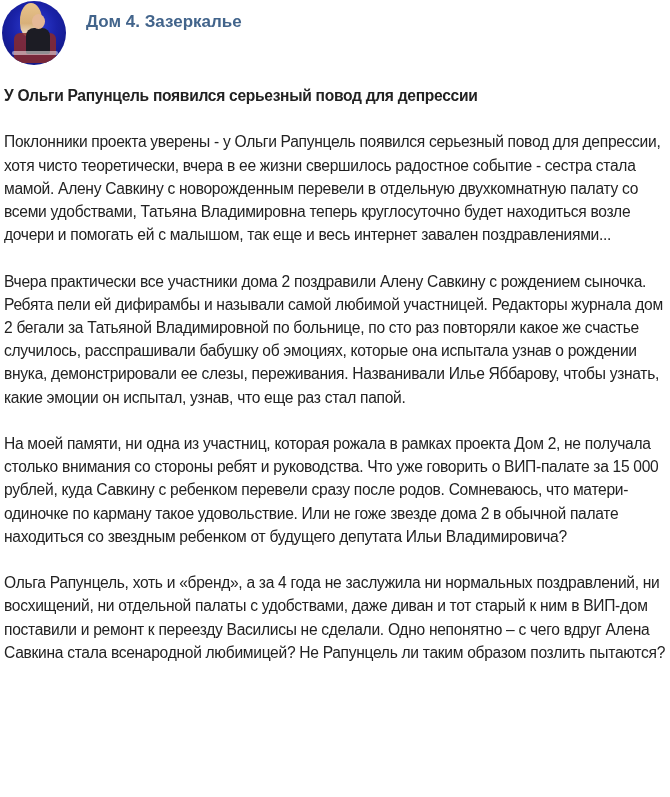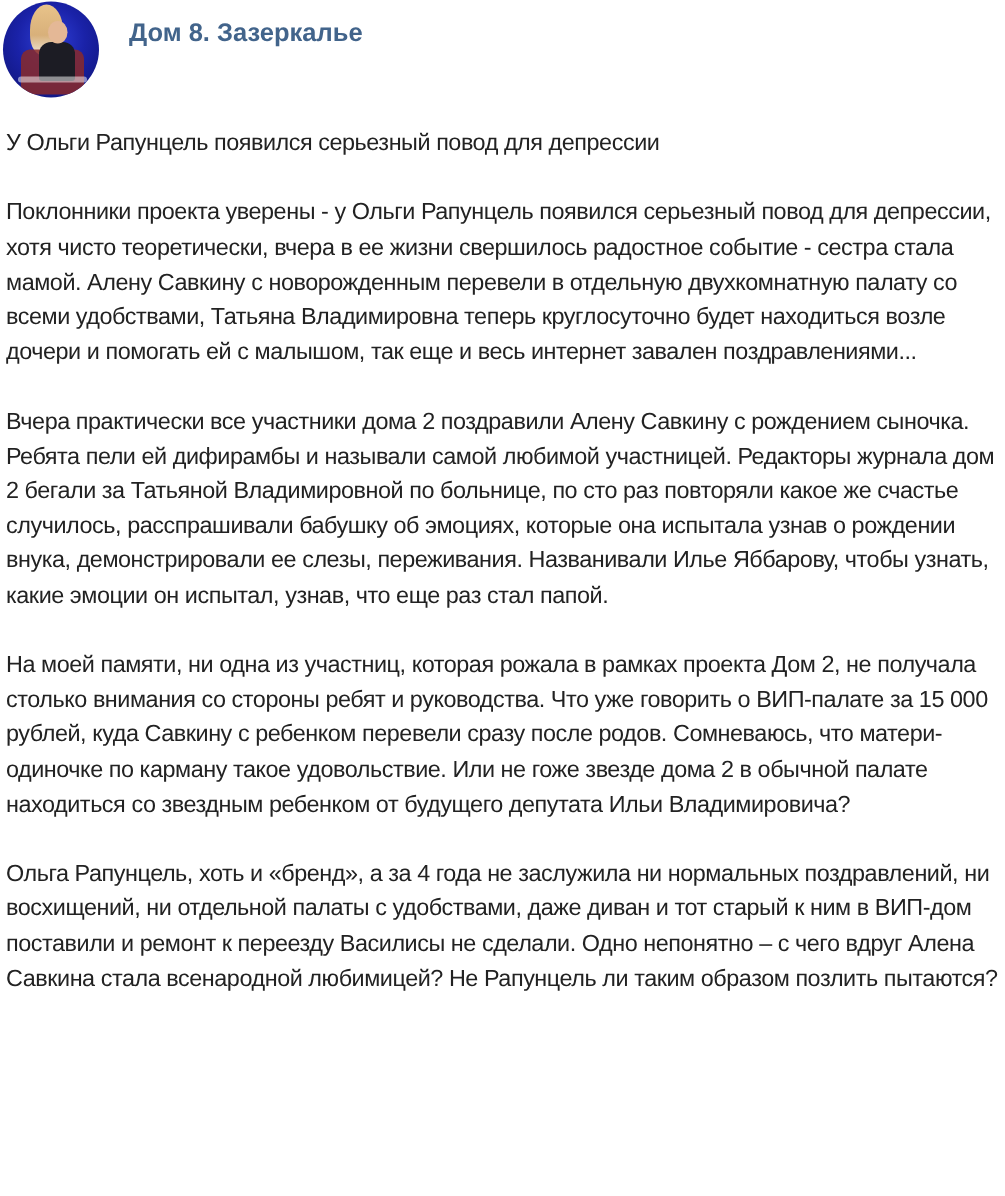--- a/index.html
+++ b/index.html
@@ -41,34 +41,34 @@
       font-size: 17px; font-weight: bold; color: #42648b;
       cursor: pointer;
     }
     .content {
       position: absolute; left: 4px; top: 84px; width: 662px;
       font-family: "Liberation Sans", sans-serif;
       font-size: 15.6px; line-height: 23.2px; color: #222222;
       letter-spacing: -0.3px;
     }
     .content p { margin: 0 0 23.2px 0; }
-    .title-line { margin-bottom: 23.2px; }
+    .title-line { margin-bottom: 23.2px; font-weight: bold; }
   </style>
 </head>
 <body>
 
 <div class="header">
   <div class="avatar">
     <div class="woman"></div>
     <div class="chair"></div>
     <div class="man-body"></div>
     <div class="man-head"></div>
     <div class="caption"></div>
   </div>
-  <div class="group-name">Дом 8. Зазеркалье</div>
+  <div class="group-name">Дом 4. Зазеркалье</div>
 </div>
 
 <div class="content">
   <p class="title-line">У Ольги Рапунцель появился серьезный повод для депрессии</p>
   <p>Поклонники проекта уверены - у Ольги Рапунцель появился серьезный повод для депрессии, хотя чисто теоретически, вчера в ее жизни свершилось радостное событие - сестра стала мамой. Алену Савкину с новорожденным перевели в отдельную двухкомнатную палату со всеми удобствами, Татьяна Владимировна теперь круглосуточно будет находиться возле дочери и помогать ей с малышом, так еще и весь интернет завален поздравлениями...</p>
   <p>Вчера практически все участники дома 2 поздравили Алену Савкину с рождением сыночка. Ребята пели ей дифирамбы и называли самой любимой участницей. Редакторы журнала дом 2 бегали за Татьяной Владимировной по больнице, по сто раз повторяли какое же счастье случилось, расспрашивали бабушку об эмоциях, которые она испытала узнав о рождении внука, демонстрировали ее слезы, переживания. Названивали Илье Яббарову, чтобы узнать, какие эмоции он испытал, узнав, что еще раз стал папой.</p>
   <p>На моей памяти, ни одна из участниц, которая рожала в рамках проекта Дом 2, не получала столько внимания со стороны ребят и руководства. Что уже говорить о ВИП-палате за 15 000 рублей, куда Савкину с ребенком перевели сразу после родов. Сомневаюсь, что матери-одиночке по карману такое удовольствие. Или не гоже звезде дома 2 в обычной палате находиться со звездным ребенком от будущего депутата Ильи Владимировича?</p>
   <p>Ольга Рапунцель, хоть и «бренд», а за 4 года не заслужила ни нормальных поздравлений, ни восхищений, ни отдельной палаты с удобствами, даже диван и тот старый к ним в ВИП-дом поставили и ремонт к переезду Василисы не сделали. Одно непонятно – с чего вдруг Алена Савкина стала всенародной любимицей? Не Рапунцель ли таким образом позлить пытаются?</p>
 </div>
 

